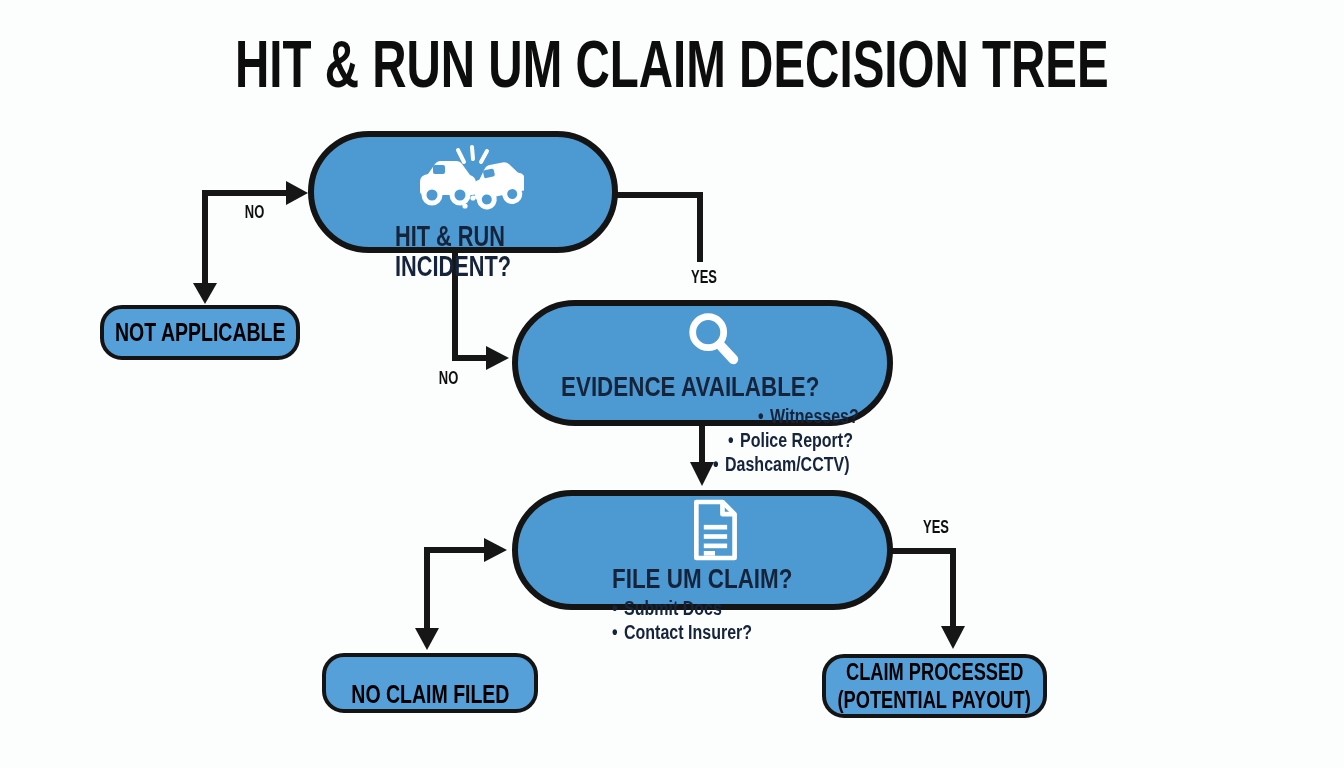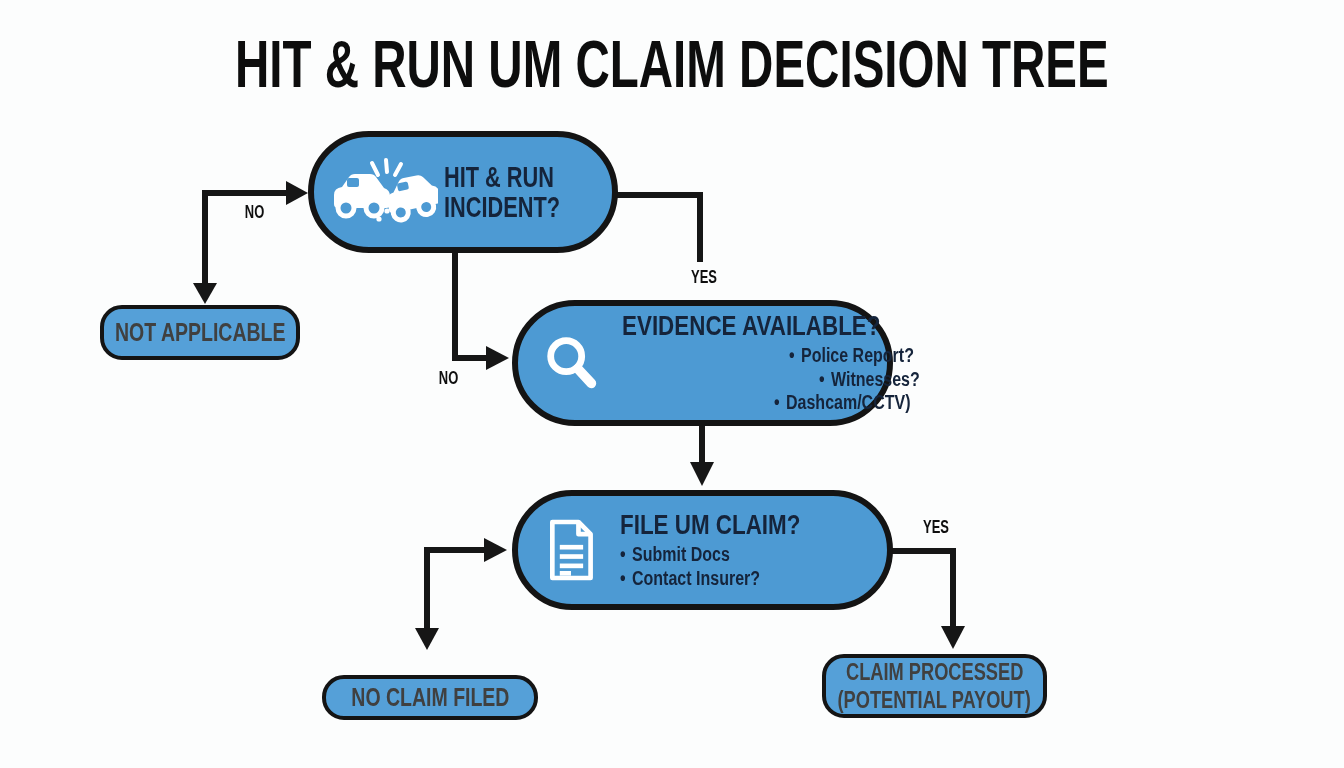--- a/index.html
+++ b/index.html
@@ -18,34 +18,34 @@
     letter-spacing:0px; line-height:1.0;margin-top:13px;
   }
 
   svg.edges { position:absolute; left:0; top:0; pointer-events:none; }
   .edge-line { stroke:#161616; stroke-width:6; fill:none; }
   .edge-head { fill:#161616; stroke:none; }
 
   .pill {
     position:absolute; box-sizing:border-box;
     background:#4d9ad3; border:6px solid #141414; border-radius:999px;
-    display:flex; align-items:center;
+    display:flex; align-items:center;flex-direction:column;
   }
   .pill .icon-wrap { flex:0 0 auto; display:flex; align-items:center; justify-content:center; }
   .node-text { color:#15243b; }
   .node-title { font-size:28px; font-weight:bold; line-height:1.05; }
   .node-bullets { margin-top:4px; font-size:20px; font-weight:bold; line-height:1.18; }
   .bullet-row { display:block; }
   .bullet-dot { display:inline-block; margin-right:8px; }
 
   .outcome-box {
     position:absolute; box-sizing:border-box;
     background:#55a0d8; border:4px solid #141414; border-radius:22px;
     display:flex; align-items:center; justify-content:center; text-align:center;
-    color:#404040; font-weight:bold;
+    color:#000000; font-weight:bold;
   }
   .outcome-box .label { font-size:25px; line-height:1.15; }
 
   .edge-label {
     position:absolute; color:#0f0f0f; font-weight:bold; font-size:18px;
     text-align:center; line-height:1;
   }
 </style>
 </head>
 <body>
@@ -132,22 +132,22 @@
       <svg width="62" height="64" viewBox="0 0 64 64">
         <circle cx="26" cy="25" r="16" fill="none" stroke="#fff" stroke-width="7"></circle>
         <line x1="38" y1="38" x2="52" y2="53" stroke="#fff" stroke-width="10" stroke-linecap="round"></line>
       </svg>
     </div>
     <div class="node-text" style="margin-left:18px;">
       <div class="node-title">
         <span class="cond-l">EVIDENCE AVAILABLE?</span>
       </div>
       <div class="node-bullets">
+        <span class="bullet-row"><span class="cond-l"><span class="bullet-dot">•</span><span>Witnesses?</span></span></span>
         <span class="bullet-row"><span class="cond-l"><span class="bullet-dot">•</span><span>Police Report?</span></span></span>
-        <span class="bullet-row"><span class="cond-l"><span class="bullet-dot">•</span><span>Witnesses?</span></span></span>
         <span class="bullet-row"><span class="cond-l"><span class="bullet-dot">•</span><span>Dashcam/CCTV)</span></span></span>
       </div>
     </div>
   </div>
 
   <div class="pill" style="left:512px; top:490px; width:381px; height:120px; padding-left:24px;">
     <div class="icon-wrap" style="width:58px; height:68px;">
       <svg width="56" height="66" viewBox="0 0 60 70">
         <path d="M10 5 h28 l13 13 v47 h-41 z" fill="none" stroke="#fff" stroke-width="5" stroke-linejoin="round"></path>
         <path d="M38 5 v13 h13" fill="none" stroke="#fff" stroke-width="5" stroke-linejoin="round"></path>
@@ -165,21 +165,21 @@
         <span class="bullet-row"><span class="cond-l"><span class="bullet-dot">•</span><span>Submit Docs</span></span></span>
         <span class="bullet-row"><span class="cond-l"><span class="bullet-dot">•</span><span>Contact Insurer?</span></span></span>
       </div>
     </div>
   </div>
 
   <div class="outcome-box" style="left:100px; top:305px; width:200px; height:55px;">
     <span class="label"><span class="cond-c" style="transform:scaleX(0.78);">NOT APPLICABLE</span></span>
   </div>
 
-  <div class="outcome-box" style="left:322px; top:675px; width:216px; height:45px;">
+  <div class="outcome-box" style="left:322px; top:653px; width:216px; height:60px;align-items:flex-end;">
     <span class="label"><span class="cond-c" style="transform:scaleX(0.78);">NO CLAIM FILED</span></span>
   </div>
 
   <div class="outcome-box" style="left:822px; top:654px; width:225px; height:64px;align-items:center;">
     <span class="label" style="font-size:24px;">
       <span class="cond-c" style="transform:scaleX(0.76);">CLAIM PROCESSED</span><br>
       <span class="cond-c" style="transform:scaleX(0.76);">(POTENTIAL PAYOUT)</span>
     </span>
   </div>
 

